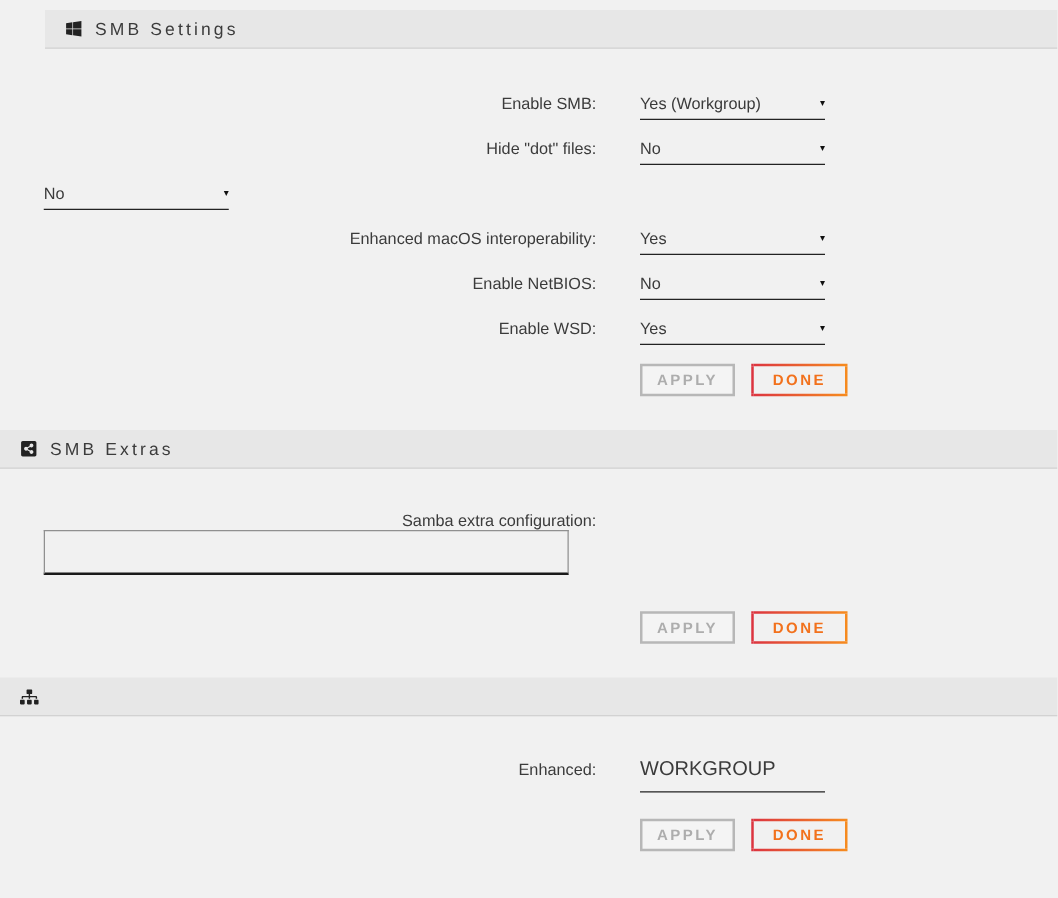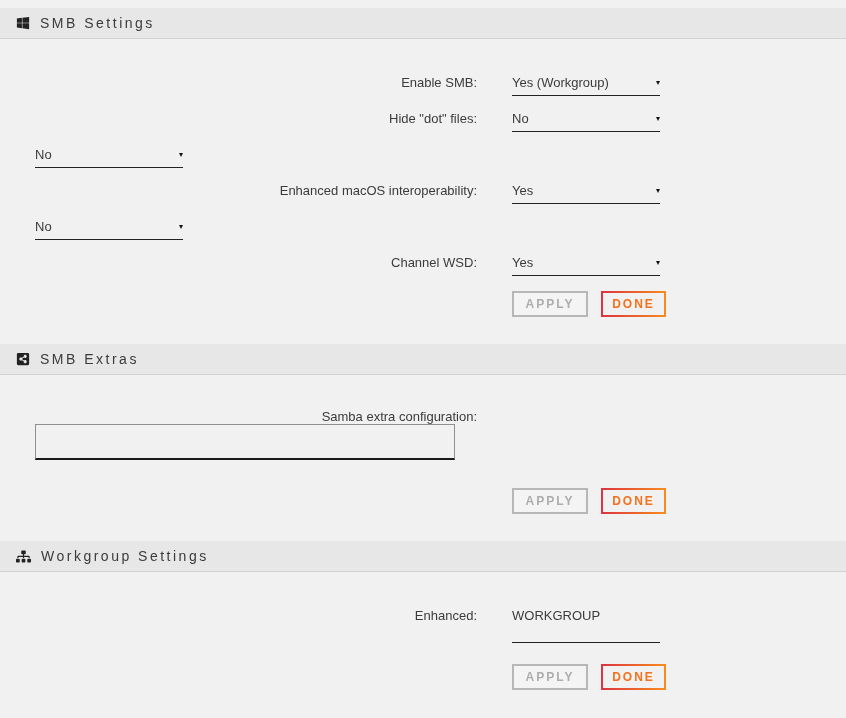--- a/index.html
+++ b/index.html
@@ -11,21 +11,21 @@
   }
   .section-header {
     height: 31px;
     margin-top: 16px;
     background: var(--header_bg, #e7e7e7);
     border-bottom: 1px solid var(--header_border, #d2d2d2);
     display: flex;
     align-items: center;
     padding: 0 16px;
   }
-  .section-header.first { margin-top: 8px; }
+  .section-header.first { margin-top: 8px; margin-left: 36px; }
   .section-header .hicon { display: inline-flex; margin-right: 10px; }
   .section-header .hicon svg { fill: #222; }
   .section-title {
     font-size: 14px;
     letter-spacing: 2.5px;
     color: var(--text, #3b3b3b);
   }
   .section-body.s1 { padding-top: 36px; }
   .section-body.s2 { padding-top: 28px; }
   .section-body.s3 { padding-top: 34px; }
@@ -55,23 +55,23 @@
     padding-bottom: 5px;
     cursor: pointer;
   }
   .select-value { font-size: 13px; line-height: 15px; color: var(--text, #3b3b3b); }
   .select-arrow { font-size: 8px; color: #111; line-height: 10px; }
   .text-input {
     width: 148px;
     background: transparent;
     border: none;
     border-bottom: 1.5px solid var(--underline, #222222);
-    padding: 0 0 19px 0;
-    font-family: "Liberation Sans", sans-serif;
-    font-size: 13px;
+    padding: 0 0 8px 0;
+    font-family: "Liberation Sans", sans-serif;
+    font-size: 16px;
     line-height: 15px;
     color: var(--text, #3b3b3b);
     outline: none;
   }
   .textarea-input {
     width: 420px;
     height: 36px;
     background: var(--page_bg, #f1f1f1);
     border: 1px solid #909090;
     border-bottom: 2px solid #1a1a1a;
@@ -102,21 +102,21 @@
     cursor: pointer;
     user-select: none;
   }
   .btn-apply {
     width: 76px;
     background: var(--apply_bg, #f4f4f4);
     border: 2px solid var(--apply_border, #b7b7b7);
     color: var(--apply_text, #adadad);
   }
   .btn-done {
-    width: 65px;
+    width: 77px;
     margin-left: 13px;
     background: transparent;
     border: 2px solid;
     border-image: linear-gradient(90deg, var(--done_border_start, #dc3440), var(--done_border_end, #f68b1f)) 1;
     color: var(--done_text, #f2711c);
   }
 </style>
 </head>
 <body>
 
@@ -164,30 +164,31 @@
       <label class="form-label">Enhanced macOS interoperability:</label>
       <div class="field">
         <div class="select-control">
           <span class="select-value">Yes</span>
           <span class="select-arrow">▾</span>
         </div>
       </div>
     </div>
 
     <div class="form-row">
+      <label class="form-label">Enable NetBIOS:</label>
       <div class="field">
         <div class="select-control">
           <span class="select-value">No</span>
           <span class="select-arrow">▾</span>
         </div>
       </div>
     </div>
 
     <div class="form-row">
-      <label class="form-label">Channel WSD:</label>
+      <label class="form-label">Enable WSD:</label>
       <div class="field">
         <div class="select-control">
           <span class="select-value">Yes</span>
           <span class="select-arrow">▾</span>
         </div>
       </div>
     </div>
 
 
     <div class="btn-row r1">
@@ -222,21 +223,20 @@
   </div>
 </div>
 
 <div class="section">
   <div class="section-header">
     <span class="hicon">
       <svg width="15" height="13" viewBox="0 0 640 512">
           <path d="M128 352H32c-17.67 0-32 14.33-32 32v96c0 17.67 14.33 32 32 32h96c17.67 0 32-14.33 32-32v-96c0-17.67-14.33-32-32-32zm-24-80h192v48h48v-48h192v48h48v-57.59c0-21.17-17.23-38.41-38.41-38.41H344v-64h40c17.67 0 32-14.33 32-32V32c0-17.67-14.33-32-32-32H256c-17.67 0-32 14.33-32 32v96c0 17.67 14.33 32 32 32h40v64H94.41C73.23 224 56 241.24 56 262.41V320h48v-48zm264 80h-96c-17.67 0-32 14.33-32 32v96c0 17.67 14.33 32 32 32h96c17.67 0 32-14.33 32-32v-96c0-17.67-14.33-32-32-32zm240 0h-96c-17.67 0-32 14.33-32 32v96c0 17.67 14.33 32 32 32h96c17.67 0 32-14.33 32-32v-96c0-17.67-14.33-32-32-32z"></path>
         </svg>
     </span>
-    <span class="section-title">Workgroup Settings</span>
   </div>
   <div class="section-body s3">
 
     <div class="form-row">
       <label class="form-label">Enhanced:</label>
       <div class="field">
         <input class="text-input" type="text" value="WORKGROUP" style="">
       </div>
     </div>
 

